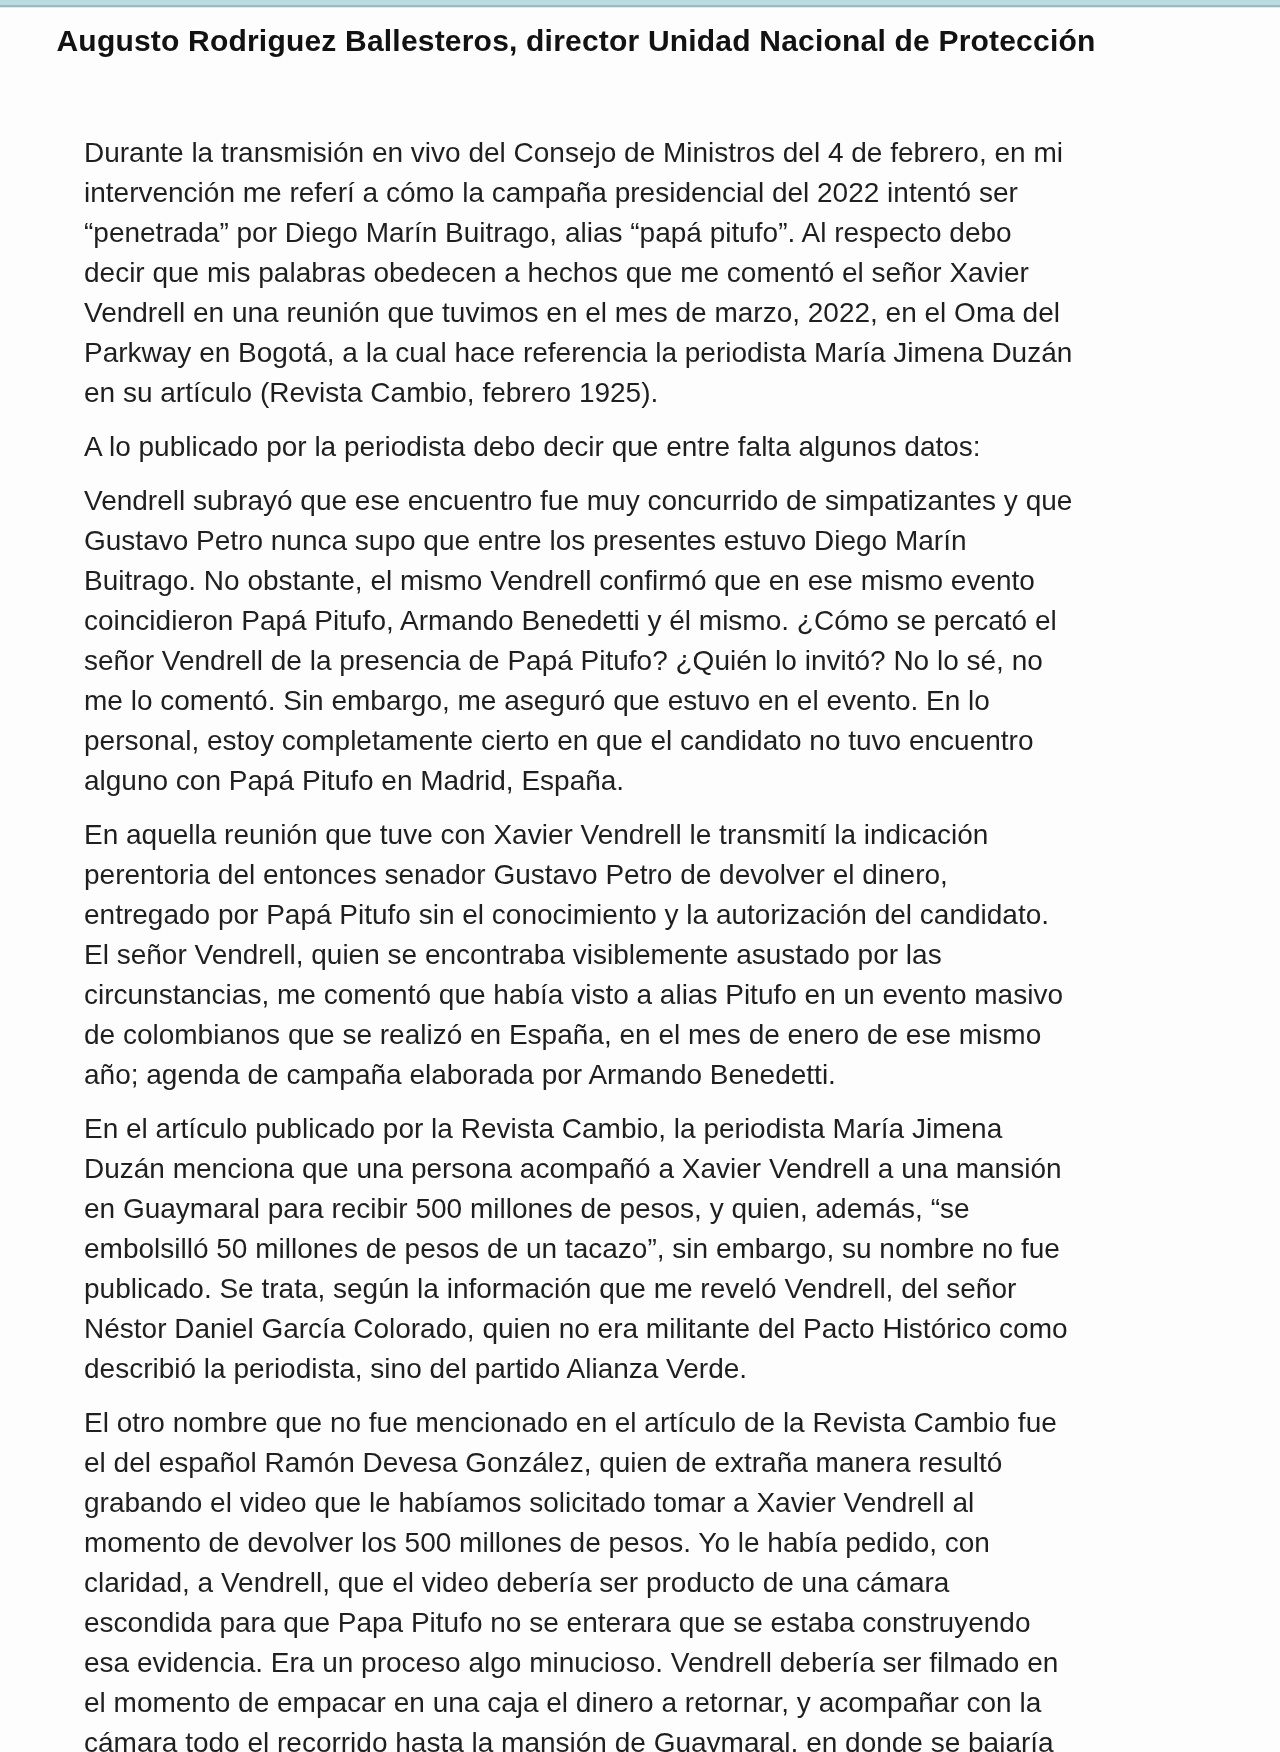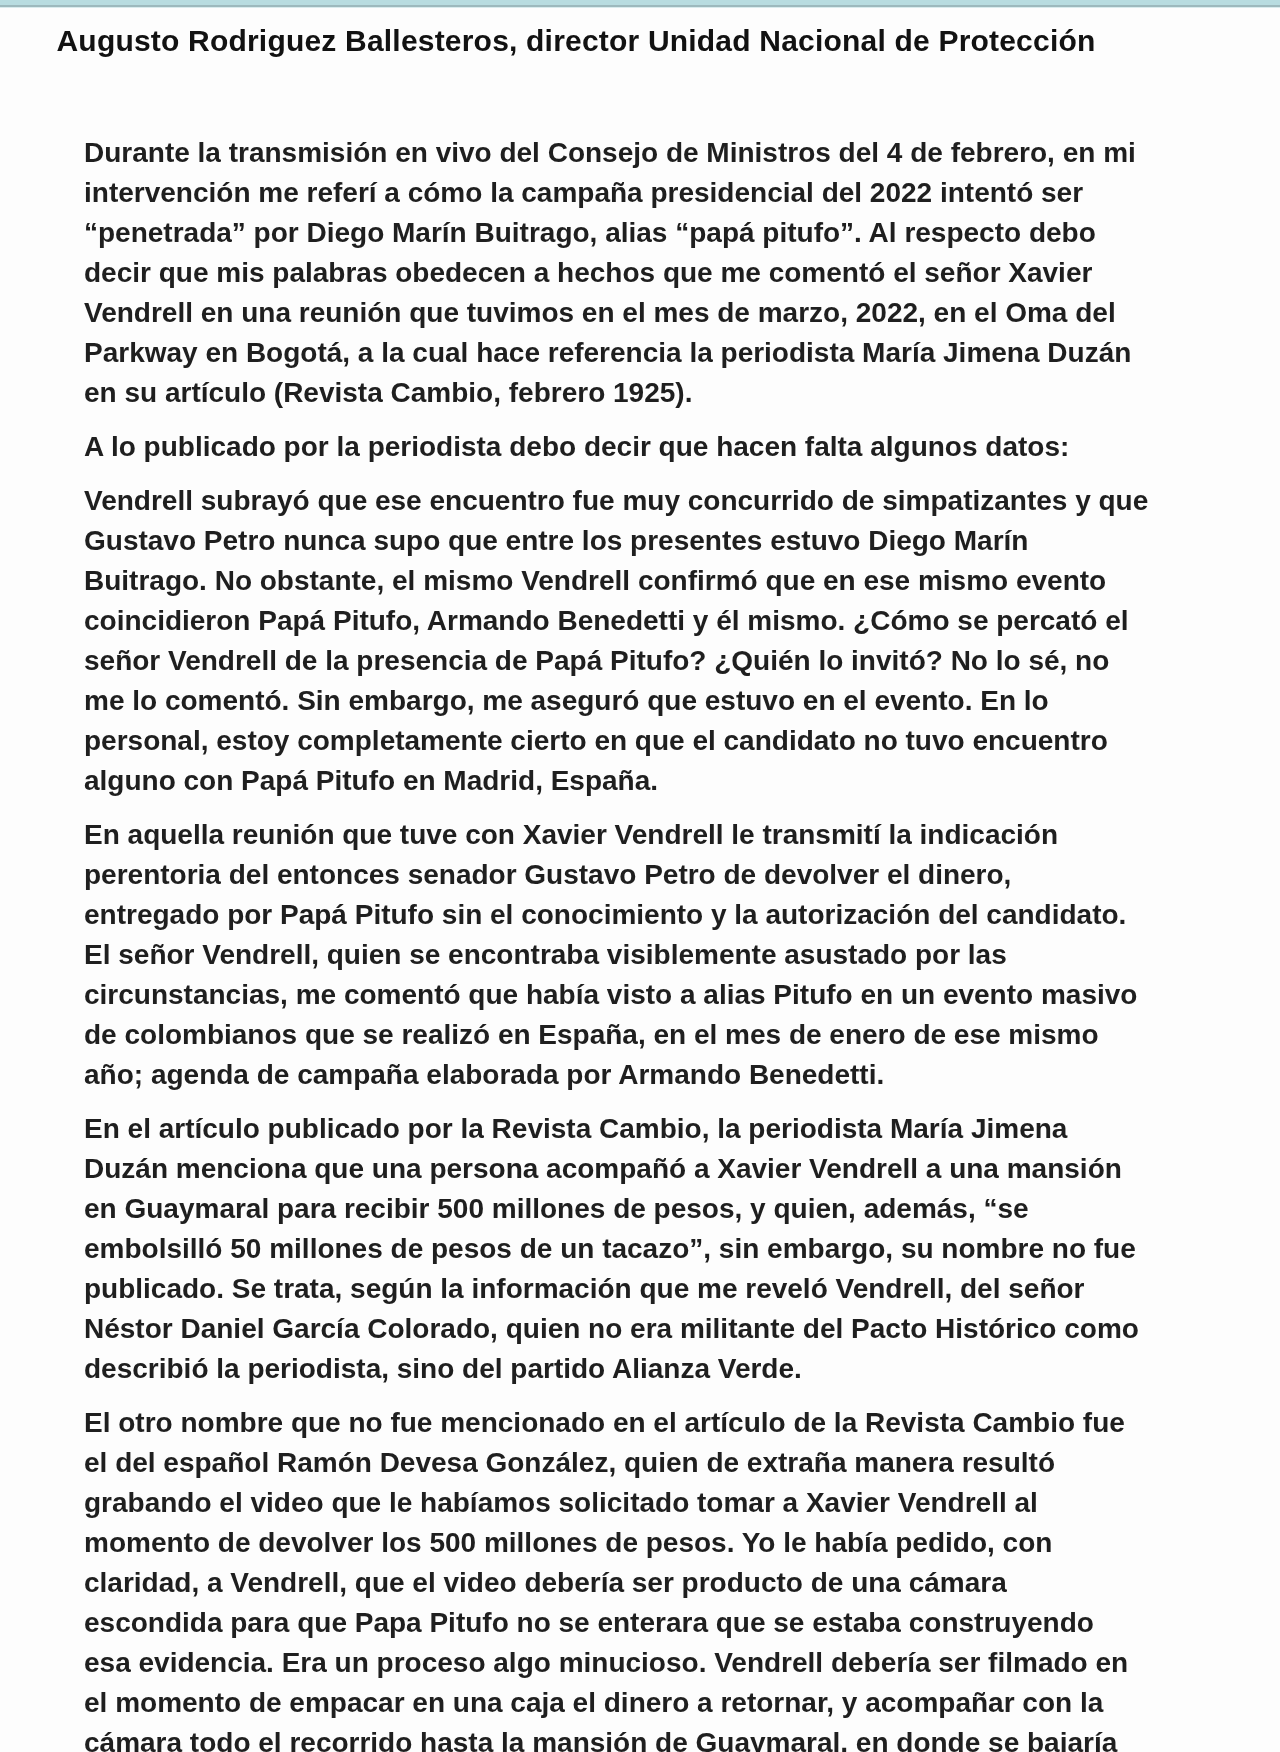--- a/index.html
+++ b/index.html
@@ -40,41 +40,40 @@
     margin-top: 74px;
     padding-left: 84px;
     padding-right: 30px;
   }
   .doc-body p {
     margin: 0 0 14px 0;
     font-size: 28px;
     line-height: 40px;
     white-space: pre-line;
     color: #1f1f1f;
-    font-weight: bold;
   }
 </style>
 </head>
 <body>
 
 <div class="top-border-bar"></div>
 
 <div>
   <h1 class="doc-title">Augusto Rodriguez Ballesteros, director Unidad Nacional de Protección</h1>
 
   <div class="doc-body" id="doc-body">
 
   <p>Durante la transmisión en vivo del Consejo de Ministros del 4 de febrero, en mi
 intervención me referí a cómo la campaña presidencial del 2022 intentó ser
 “penetrada” por Diego Marín Buitrago, alias “papá pitufo”. Al respecto debo
 decir que mis palabras obedecen a hechos que me comentó el señor Xavier
 Vendrell en una reunión que tuvimos en el mes de marzo, 2022, en el Oma del
 Parkway en Bogotá, a la cual hace referencia la periodista María Jimena Duzán
 en su artículo (Revista Cambio, febrero 1925).</p>
-      <p>A lo publicado por la periodista debo decir que hacen falta algunos datos:</p>
+      <p>A lo publicado por la periodista debo decir que entre falta algunos datos:</p>
       <p>Vendrell subrayó que ese encuentro fue muy concurrido de simpatizantes y que
 Gustavo Petro nunca supo que entre los presentes estuvo Diego Marín
 Buitrago. No obstante, el mismo Vendrell confirmó que en ese mismo evento
 coincidieron Papá Pitufo, Armando Benedetti y él mismo. ¿Cómo se percató el
 señor Vendrell de la presencia de Papá Pitufo? ¿Quién lo invitó? No lo sé, no
 me lo comentó. Sin embargo, me aseguró que estuvo en el evento. En lo
 personal, estoy completamente cierto en que el candidato no tuvo encuentro
 alguno con Papá Pitufo en Madrid, España.</p>
       <p>En aquella reunión que tuve con Xavier Vendrell le transmití la indicación
 perentoria del entonces senador Gustavo Petro de devolver el dinero,

